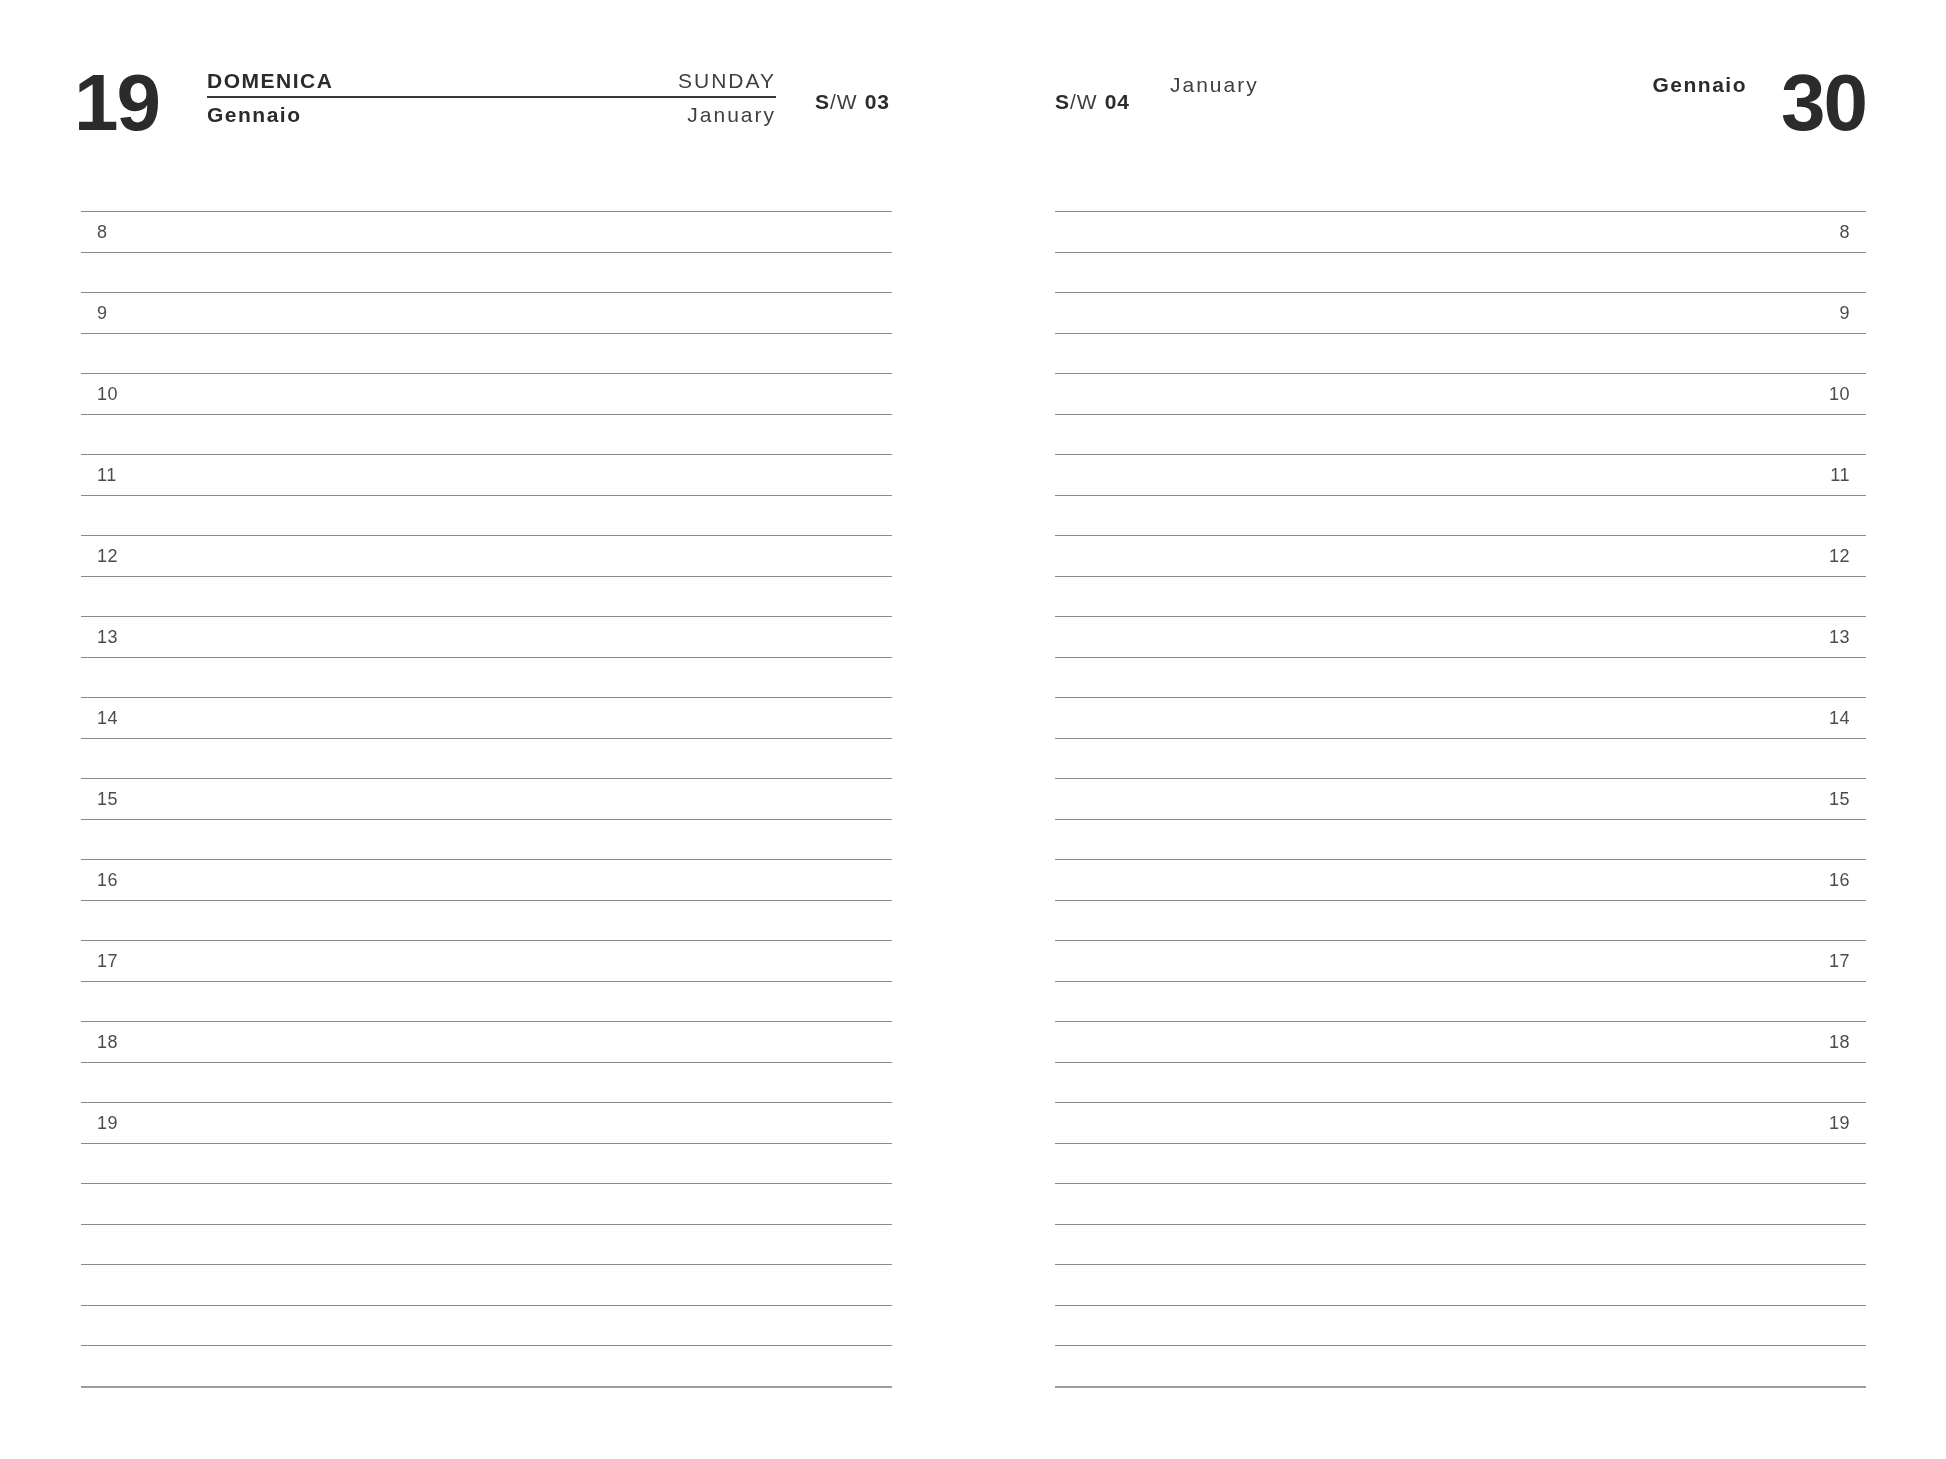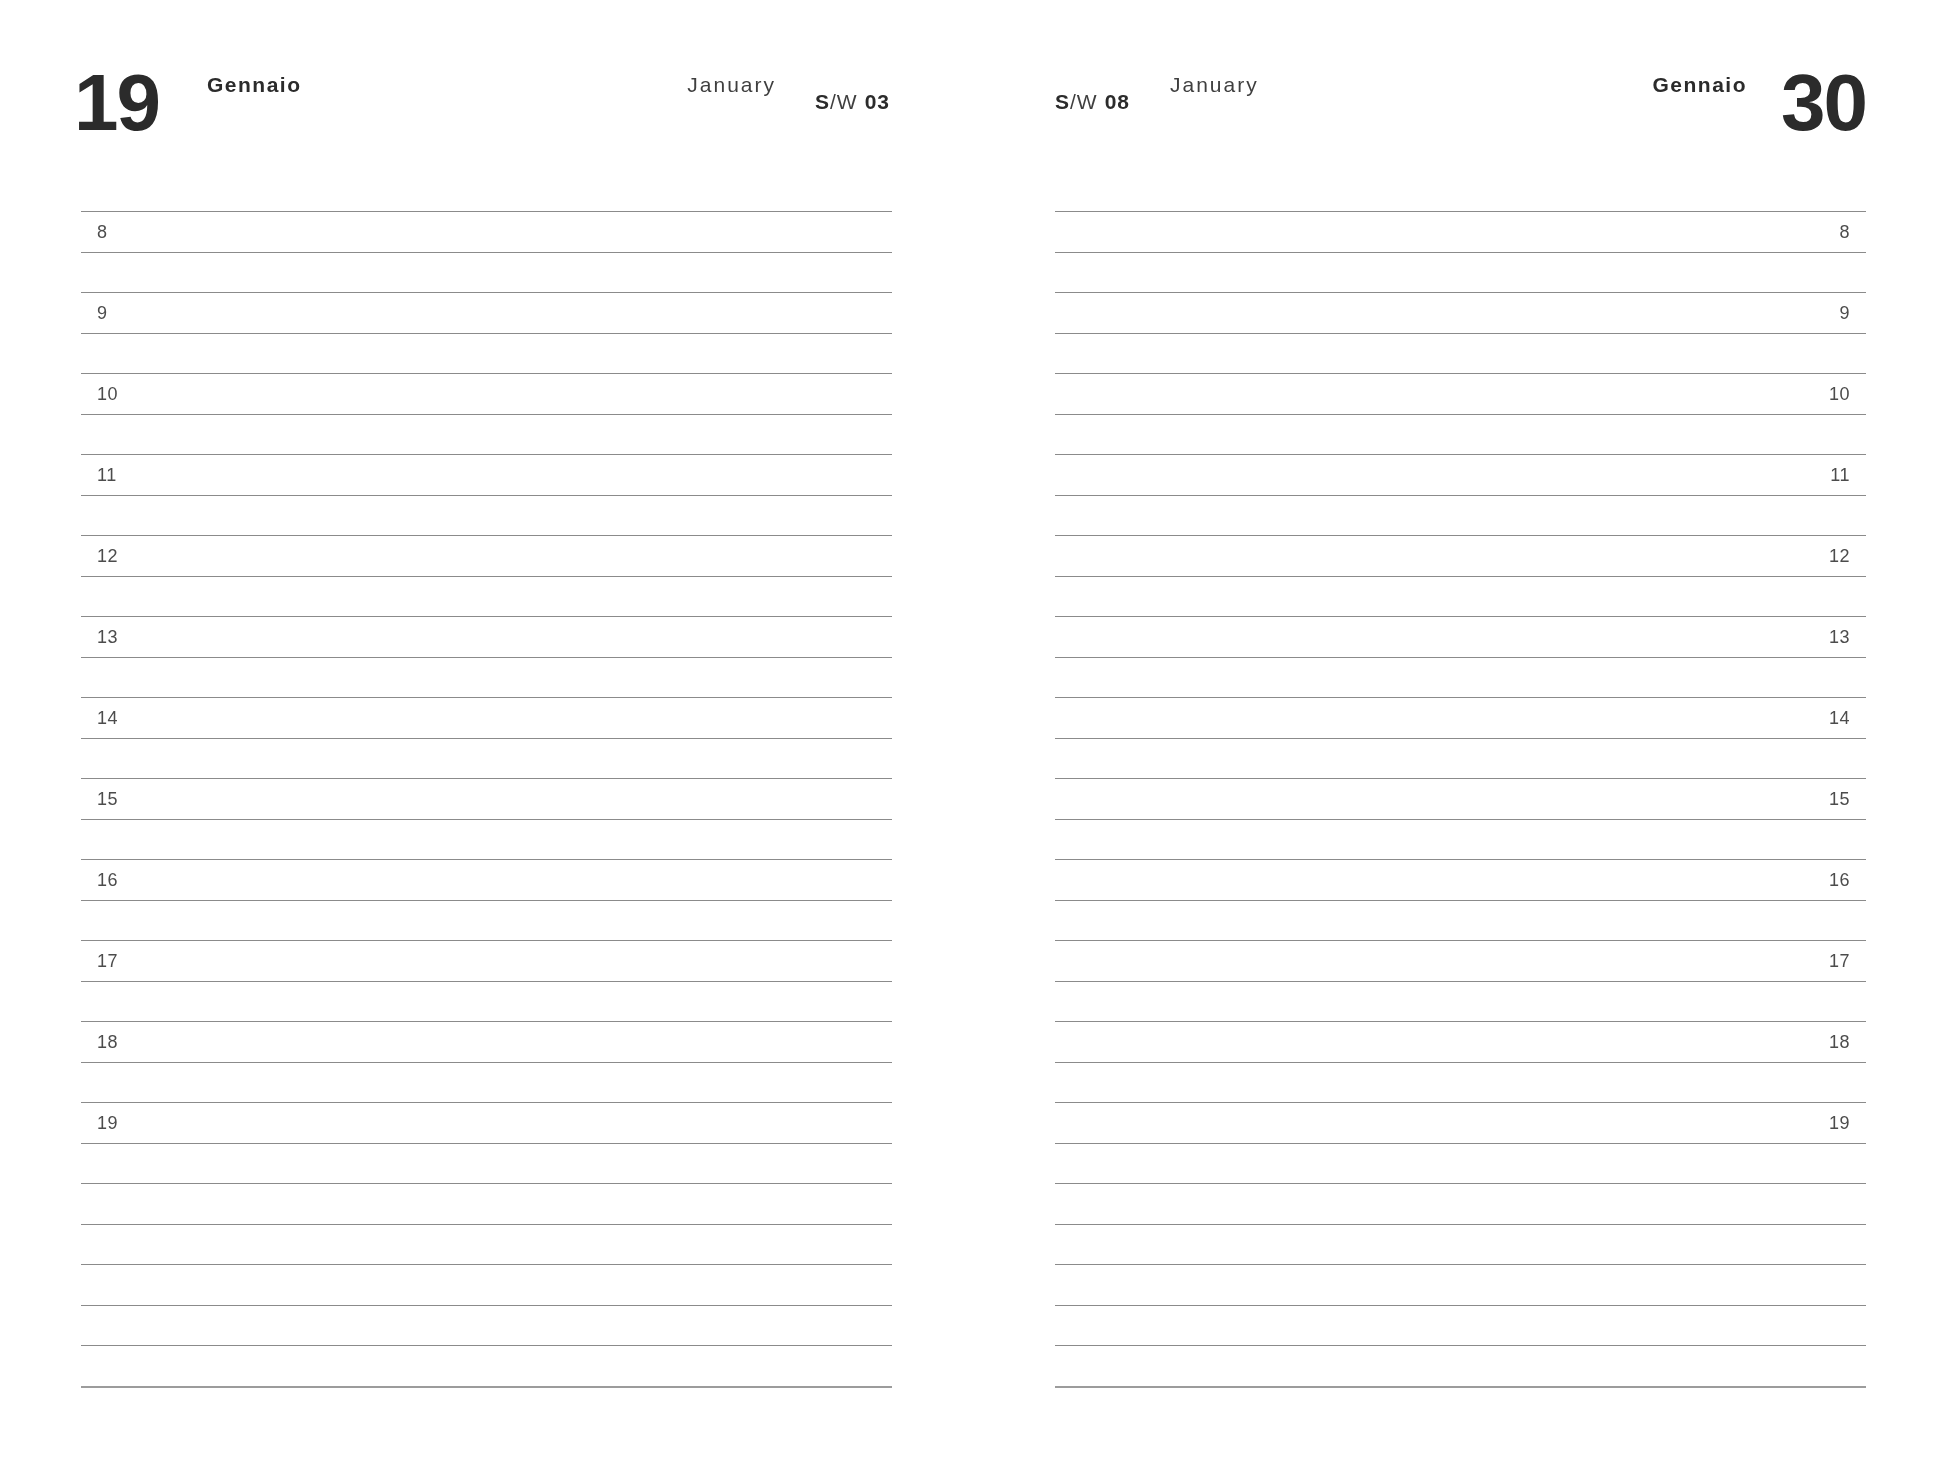--- a/index.html
+++ b/index.html
@@ -86,20 +86,24 @@
 </style>
 </head>
 <body>
 
 <div id="canvas" style="--text-dark: #2b2b2b; --text-light: #3f3f3f; --underline: #3a3a3a; --rule: #8b8b8b; --rule-last: #9c9c9c; --hour: #4c4c4c; background-color: rgb(255, 255, 255);">
 
   <section>
     <div id="big-day-left" class="big-day">19</div>
 
     <div id="head-left" class="head-block">
+      <div class="head-row1">
+        <span class="name-bold">DOMENICA</span>
+        <span class="name-light">SUNDAY</span>
+      </div>
       <div class="head-row2">
         <span class="name-bold">Gennaio</span>
         <span class="name-light">January</span>
       </div>
     </div>
 
     <div id="week-left" class="week-label">
       <span class="week-bold">S</span><span class="week-light">/W</span><span class="week-num">03</span>
     </div>
 
@@ -144,21 +148,21 @@
         <div class="hour-label pos-left" style="top: 567px;">15</div>
         <div class="hour-label pos-left" style="top: 648px;">16</div>
         <div class="hour-label pos-left" style="top: 729px;">17</div>
         <div class="hour-label pos-left" style="top: 810px;">18</div>
         <div class="hour-label pos-left" style="top: 891px;">19</div>
       </div>
   </section>
 
   <section>
     <div id="week-right" class="week-label">
-      <span class="week-bold">S</span><span class="week-light">/W</span><span class="week-num">08</span>
+      <span class="week-bold">S</span><span class="week-light">/W</span><span class="week-num">04</span>
     </div>
 
     <div id="head-right" class="head-block">
       <div class="head-row2">
         <span class="name-light">January</span>
         <span class="name-bold">Gennaio</span>
       </div>
     </div>
 
     <div id="big-day-right" class="big-day">30</div>

